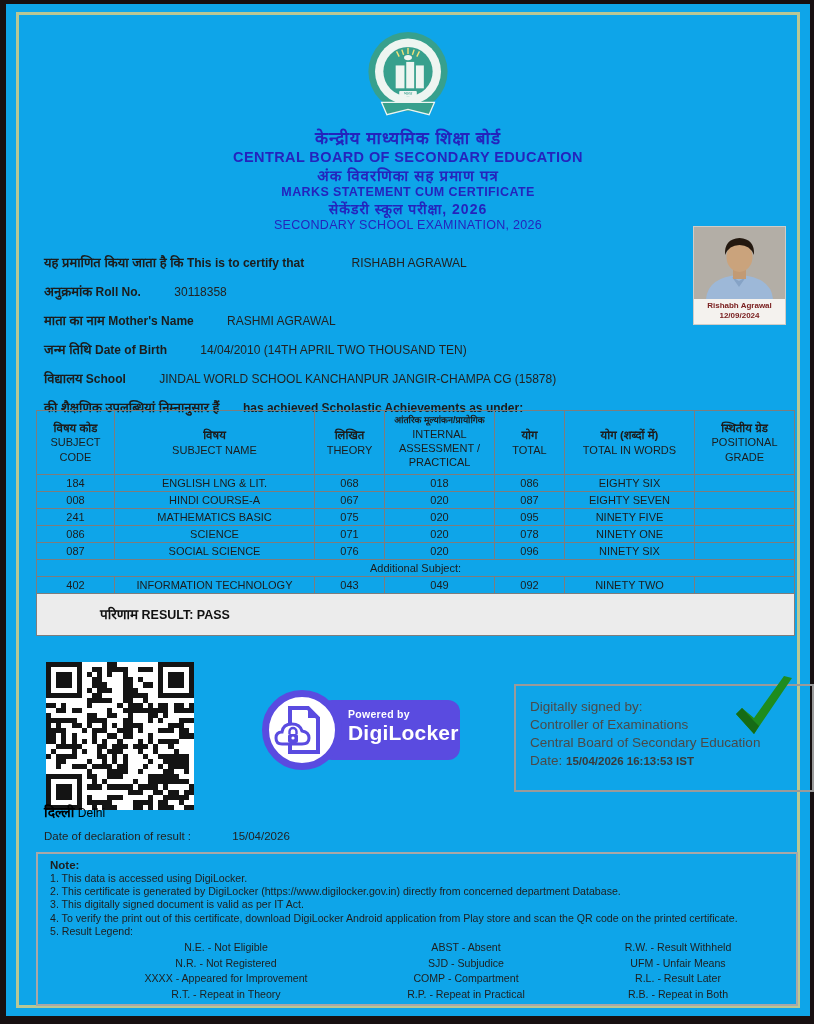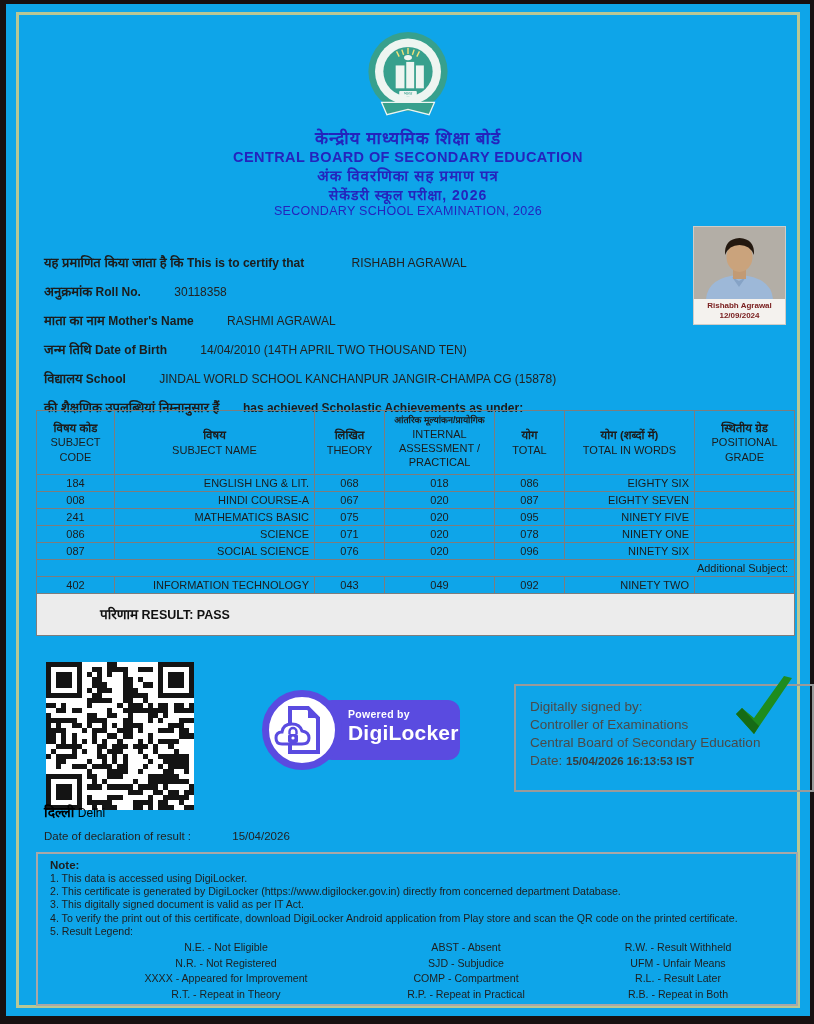--- a/index.html
+++ b/index.html
@@ -34,21 +34,21 @@
   .photo-cap { background:#f4f2ee; text-align:center; font-size:8px; font-weight:bold; color:#7a2020; line-height:1.25; padding:2px 0 3px 0; }
 
   
   .marks-wrap { position:absolute; left:30px; top:406px; width:758px; }
   table.marks { width:100%; border-collapse:collapse; table-layout:fixed; }
   table.marks th, table.marks td { border:1px solid #7d7d7d; font-size:11px; color:#1c1c1c; }
   table.marks th { font-weight:normal; padding:4px 2px; line-height:1.3; vertical-align:middle; }
   table.marks th .th-hi { display:block; font-weight:bold; font-size:11.5px; }
   table.marks th .th-en { display:block; font-size:11px; }
   table.marks td { padding:1.5px 5px; height:17px; }
-  td.c { text-align:center; } td.l { text-align:right; }
+  td.c { text-align:center; } td.l { text-align:center; }
   tr.addl-row td { font-size:11px; padding:2px 6px; }
   tr.result-row td { border:1px solid #7d7d7d; background:#ececec; }
   .result-inner { padding:10px 0 10px 58px; font-size:12.5px; font-weight:bold; color:#111; }
   .result-inner .hi { font-size:13.5px; }
 
   
   .qr-box { position:absolute; left:40px; top:658px; width:148px; height:148px; }
 
   
   .dl-badge { position:absolute; left:256px; top:686px; width:200px; height:80px; }
@@ -115,20 +115,21 @@
         </g>
         <ellipse cx="50" cy="31" rx="4.5" ry="3" fill="#eef5f1"></ellipse>
         <rect x="40" y="69" width="20" height="6" rx="1" fill="#eef5f1"></rect>
         <text x="50" y="74" text-anchor="middle" font-size="5" fill="#37a08d">भारत</text>
         <path d="M20 82 L80 82 L74 96 L50 90 L26 96 Z" fill="#37a08d" stroke="#eef5f1" stroke-width="1.5"></path>
       </svg>
     </div>
     <div class="t-hi-1">केन्द्रीय माध्यमिक शिक्षा बोर्ड</div>
     <div class="t-en-1">CENTRAL BOARD OF SECONDARY EDUCATION</div>
     <div class="t-hi-2">अंक विवरणिका सह प्रमाण पत्र</div>
+    <div class="t-en-2">MARKS STATEMENT CUM CERTIFICATE</div>
     <div class="t-hi-3">सेकेंडरी स्कूल परीक्षा, 2026</div>
     <div class="t-en-3">SECONDARY SCHOOL EXAMINATION, 2026</div>
   </div>
 
   <div class="info-block">
     <div class="info-row certify">
       <span class="lbl-hi">यह प्रमाणित किया जाता है कि</span>
       <span class="lbl-en">This is to certify that</span>
       <span class="val">RISHABH AGRAWAL</span>
     </div>

